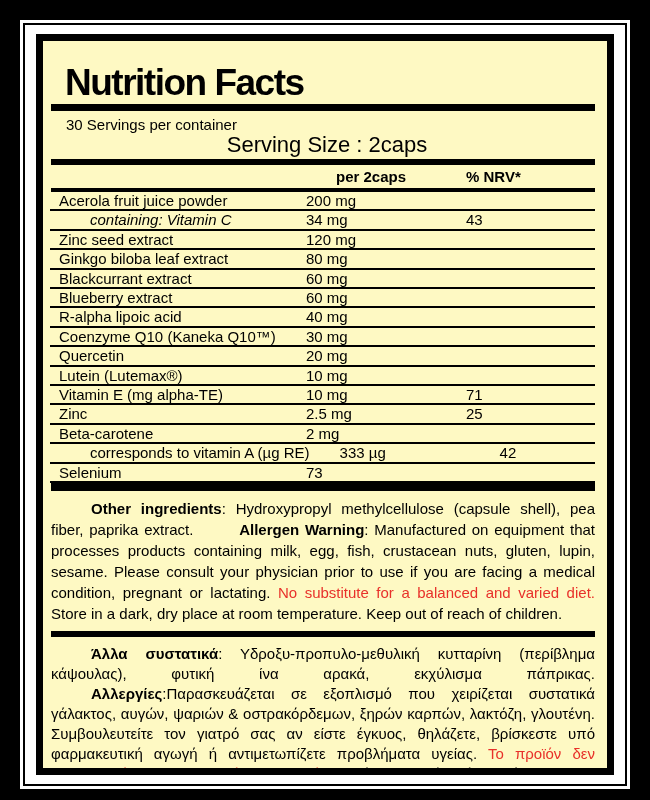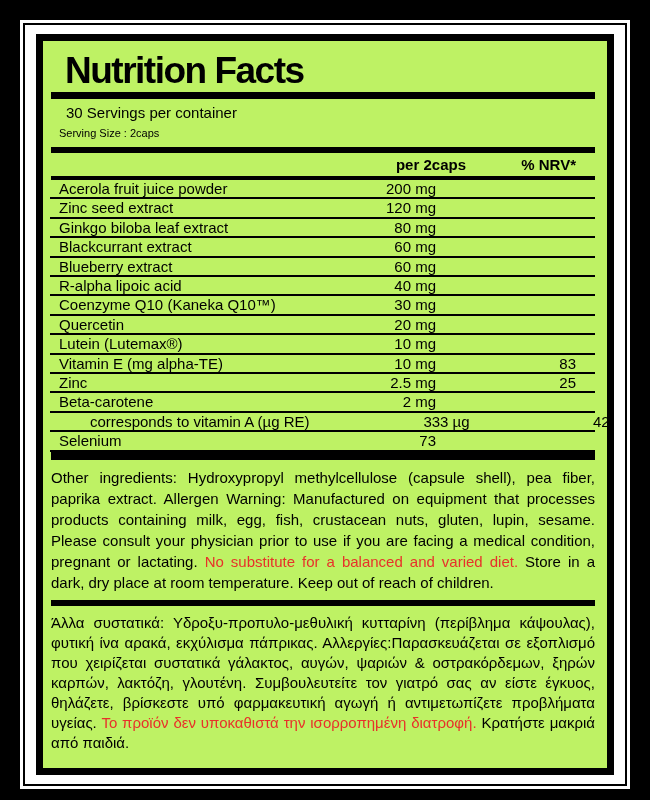--- a/index.html
+++ b/index.html
@@ -7,47 +7,47 @@
   html, body { margin: 0; padding: 0; }
   body {
     width: 650px; height: 800px;
     background: #000;
     font-family: "Liberation Sans", sans-serif;
     color: #000;
   }
   .page   { width: 650px; height: 800px; background: #000; padding: 20px 20px 11px 20px; }
   .mat    { background: #fff; width: 100%; height: 100%; padding: 3px; }
   .thin-frame { border: 2px solid #000; width: 100%; height: 100%; padding: 9px 11px; background: #fff; }
-  .panel  { border: 7px solid #000; width: 100%; height: 100%; background: #bef264; overflow: hidden; padding: 4px 12px 2px 7px; }
+  .panel  { border: 7px solid #000; width: 100%; height: 100%; background: #fef9c3; overflow: hidden; padding: 16px 12px 2px 7px; }
 
   .title {
     font-size: 37px; font-weight: bold; letter-spacing: -1.5px;
     line-height: 37px; margin: 7px 0 3px 15px;
   }
   .bar { background: #000; margin-left: 1px; }
   .b7 { height: 7px; }
   .b6 { height: 6px; }
   .b4 { height: 4px; }
   .b8 { height: 8px; }
 
   .serv1 { font-size: 15px;   line-height: 19px; margin-left: 16px; padding-top: 4px; }
-  .serv2 { font-size: 11px; line-height: 22px; margin-left: 9px; padding-bottom: 3px; }
+  .serv2 { font-size: 22px; line-height: 22px; margin-left: 9px; padding-bottom: 3px; text-align: center; }
 
   .row { display: grid; grid-template-columns: 1fr 130px 110px; padding-right: 19px; align-items: end; }
-  .row .cell-amount, .row .cell-nrv { text-align: right; }
+  .row .cell-amount, .row .cell-nrv { }
   .thead { font-weight: bold; font-size: 15px; line-height: 18px; padding-top: 3px; padding-bottom: 2px; }
   .trow { border-bottom: 2px solid #000; font-size: 15px; line-height: 17.4px; gap: 30px; }
   .trow .cell-name { padding-left: 9px; white-space: nowrap; }
   .trow .cell-name.indent { padding-left: 40px; }
   .trow .cell-name.italic { font-style: italic; }
 
   .para { text-align: justify; margin: 0; padding-left: 1px; }
   .para.eng   { font-size: 15px; line-height: 21px; margin: 7px 0 7px 0; }
   .para.greek { font-size: 15px; line-height: 20px; margin-top: 7px; }
-  .para b { font-weight: normal; }
+  .para b { font-weight: bold; margin-left: 40px; }
   .para .red { color: var(--red); }
 </style>
 </head>
 <body>
 
 <div class="page">
   <div class="mat">
     <div class="thin-frame">
       <div class="panel">
 
@@ -63,20 +63,25 @@
             <span class="cell-name"></span>
             <span class="cell-amount">per 2caps</span>
             <span class="cell-nrv">% NRV*</span>
           </div>
           <div class="bar b4"></div>
           <div id="rows-container">
               <div class="row trow">
                 <span class="cell-name">Acerola fruit juice powder</span>
                 <span class="cell-amount">200 mg</span>
                 <span class="cell-nrv"></span>
+              </div>
+              <div class="row trow">
+                <span class="cell-name indent italic">containing: Vitamin C</span>
+                <span class="cell-amount">34 mg</span>
+                <span class="cell-nrv">43</span>
               </div>
               <div class="row trow">
                 <span class="cell-name">Zinc seed extract</span>
                 <span class="cell-amount">120 mg</span>
                 <span class="cell-nrv"></span>
               </div>
               <div class="row trow">
                 <span class="cell-name">Ginkgo biloba leaf extract</span>
                 <span class="cell-amount">80 mg</span>
                 <span class="cell-nrv"></span>
@@ -107,21 +112,21 @@
                 <span class="cell-nrv"></span>
               </div>
               <div class="row trow">
                 <span class="cell-name">Lutein (Lutemax®)</span>
                 <span class="cell-amount">10 mg</span>
                 <span class="cell-nrv"></span>
               </div>
               <div class="row trow">
                 <span class="cell-name">Vitamin E (mg alpha-TE)</span>
                 <span class="cell-amount">10 mg</span>
-                <span class="cell-nrv">83</span>
+                <span class="cell-nrv">71</span>
               </div>
               <div class="row trow">
                 <span class="cell-name">Zinc</span>
                 <span class="cell-amount">2.5 mg</span>
                 <span class="cell-nrv">25</span>
               </div>
               <div class="row trow">
                 <span class="cell-name">Beta-carotene</span>
                 <span class="cell-amount">2 mg</span>
                 <span class="cell-nrv"></span>

